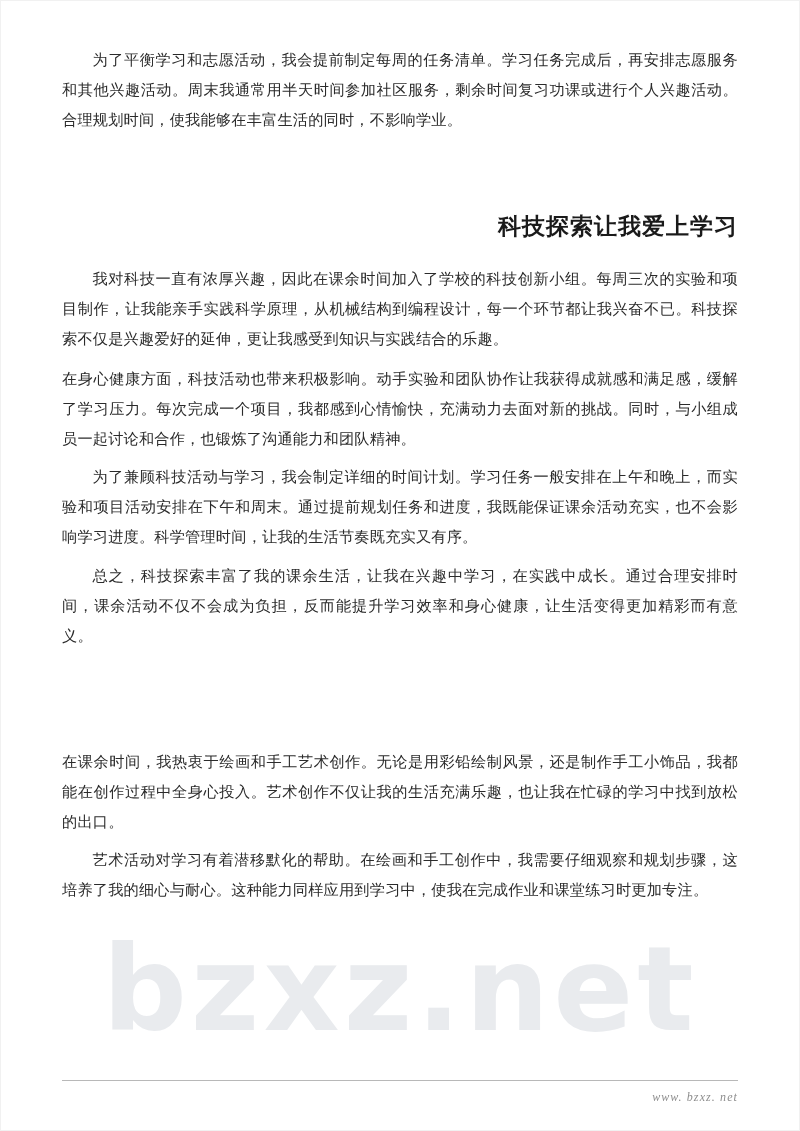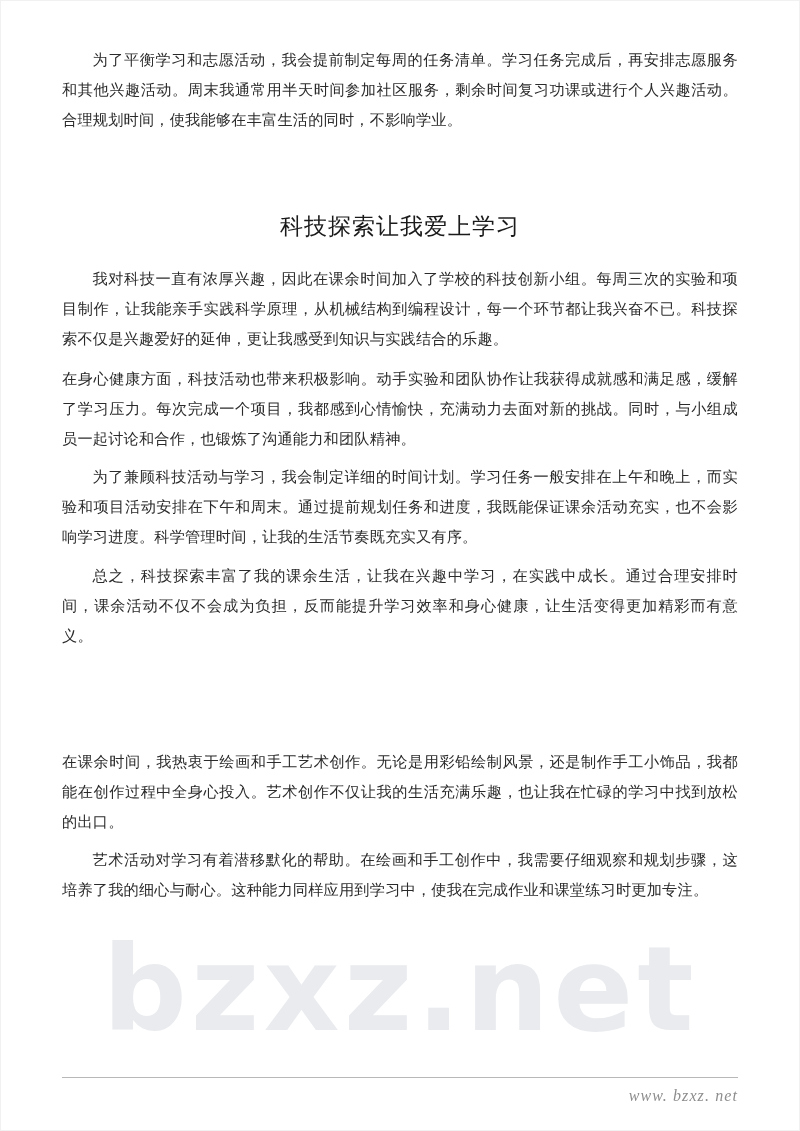--- a/index.html
+++ b/index.html
@@ -68,22 +68,22 @@
   }
 
   p.noindent {
     text-indent: 0;
   }
 
   h2.section-heading {
     margin: 0;
     font-size: 23px;
     line-height: 34px;
-    font-weight: normal;
-    text-align: center;
+    font-weight: bold;
+    text-align: right;
     color: #1a1a1a;
     letter-spacing: 1px;
     font-family: "DejaVu Sans", "Liberation Sans", sans-serif;
   }
 
   .gap-before-heading { height: 64px; }
   .gap-after-heading  { height: 22px; }
 
   .footer {
     position: absolute;
@@ -95,21 +95,21 @@
 
   .footer-rule {
     height: 1px;
     background: #b8b8b8;
     margin-bottom: 9px;
   }
 
   .footer-url {
     text-align: right;
     font-style: italic;
-    font-size: 16px;
+    font-size: 12px;
     letter-spacing: 1.1px;
     color: #8d8d8d;
     font-family: "Liberation Serif", "DejaVu Serif", serif;
   }
 </style>
 </head>
 <body>
 
 <div class="page">
 

